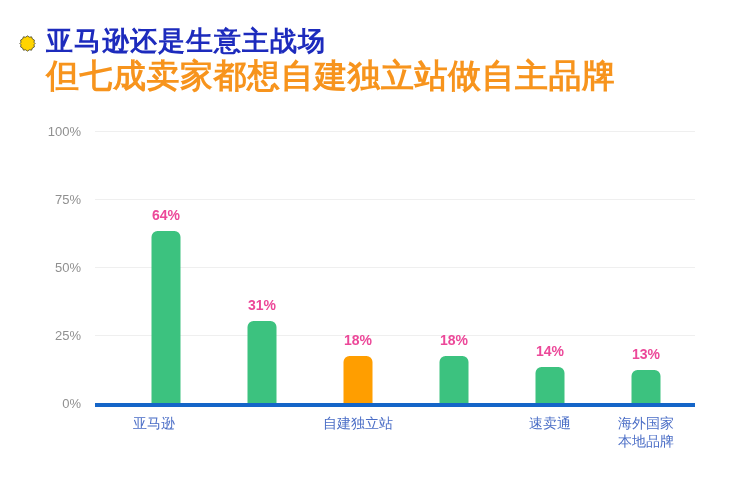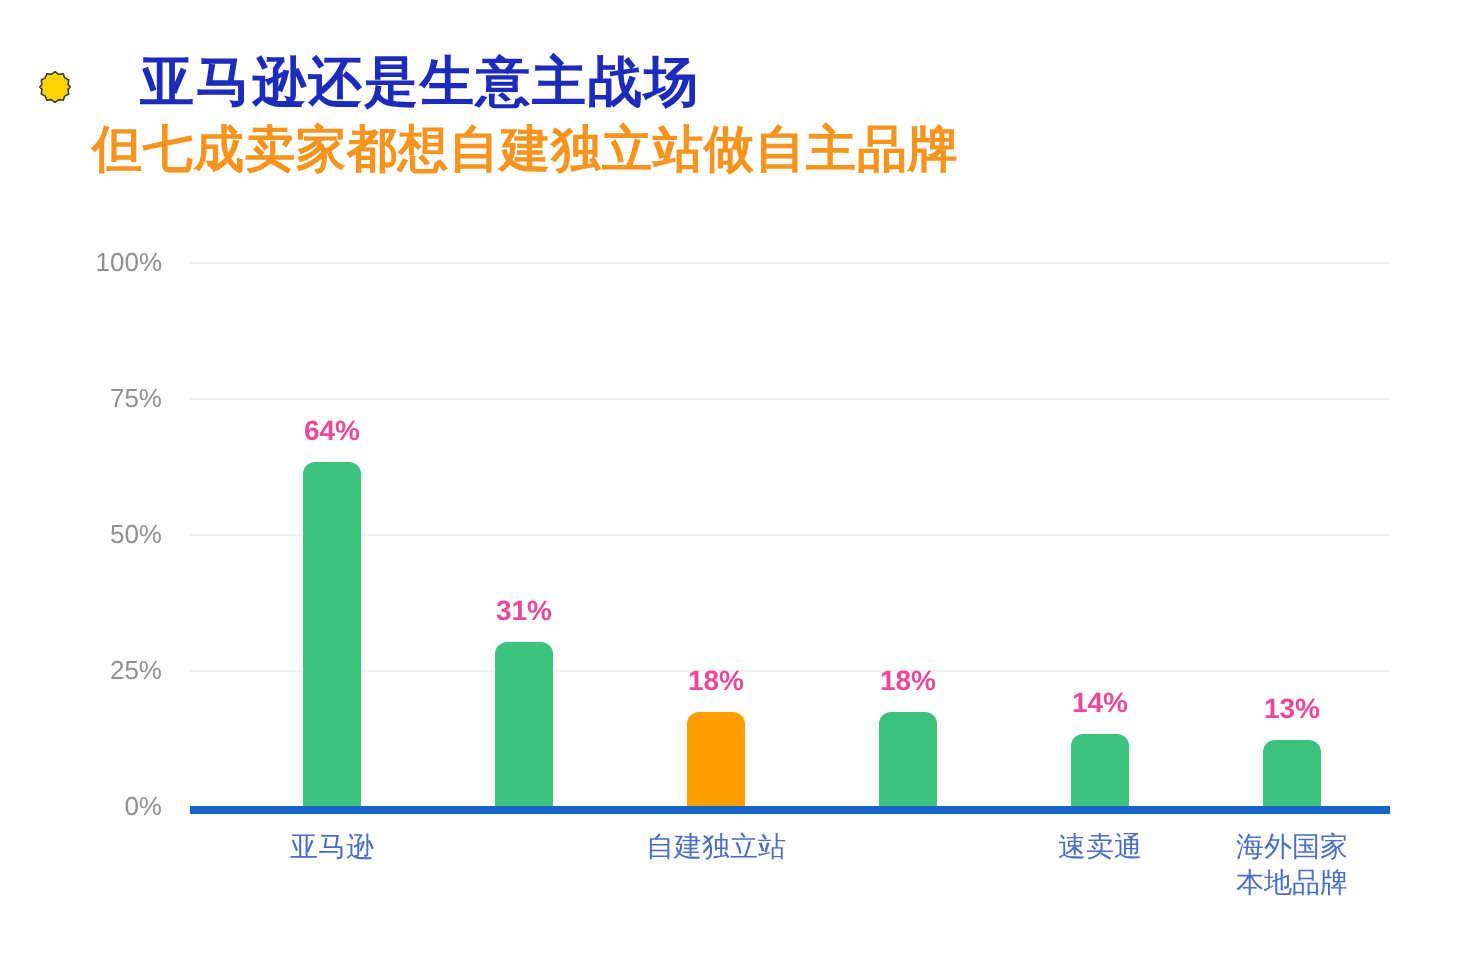--- a/index.html
+++ b/index.html
@@ -33,27 +33,26 @@
   #title-main {
     position: absolute;
     left: 46px;
     top: 25px;
     font-size: 27px;
     font-weight: bold;
     color: #1d2bbd;
     letter-spacing: 1px;
     line-height: 32px;
     white-space: nowrap;
-    margin-left: 24px;
   }
   #title-sub {
     position: absolute;
     left: 46px;
     top: 60px;
-    font-size: 25px;
+    font-size: 33px;
     font-weight: bold;
     color: #f7941d;
     letter-spacing: 0.5px;
     line-height: 31px;
     white-space: nowrap;
   }
 
   
   #chart {
     position: absolute;
@@ -157,21 +156,21 @@
     <div class="bar" style="height: 38.08px; background: rgb(60, 194, 127);"></div>
     <div class="bar-label" style="bottom: 46.08px;">14%</div>
   </div>
   <div class="bar-group" style="left:598px;text-align:right;">
     <div class="bar" style="height: 35.36px; background: rgb(60, 194, 127);"></div>
     <div class="bar-label" style="bottom: 43.36px;">13%</div>
   </div>
 
   <div id="axis-line"></div>
 
-  <div class="cat-label" style="left:111px;">亚马逊</div>
+  <div class="cat-label" style="left:99px;">亚马逊</div>
   <div class="cat-label" style="left:303px;">自建独立站</div>
   <div class="cat-label" style="left:495px;">速卖通</div>
   <div class="cat-label" style="left:591px;">海外国家
 本地品牌</div>
 
 </div>
 
 <div id="header">
   <div id="title-bullet">
     <svg viewBox="0 0 24 24" width="17" height="17" aria-hidden="true">

